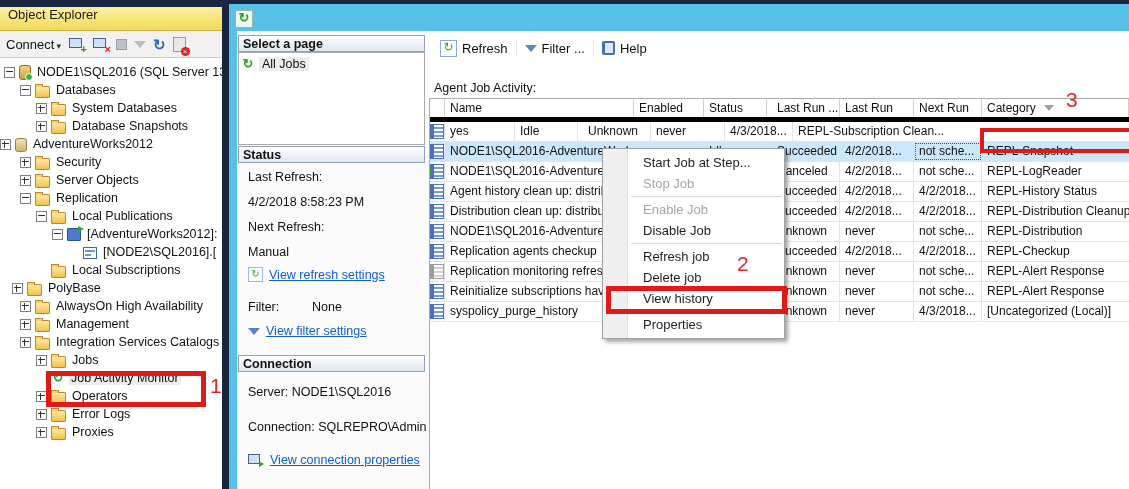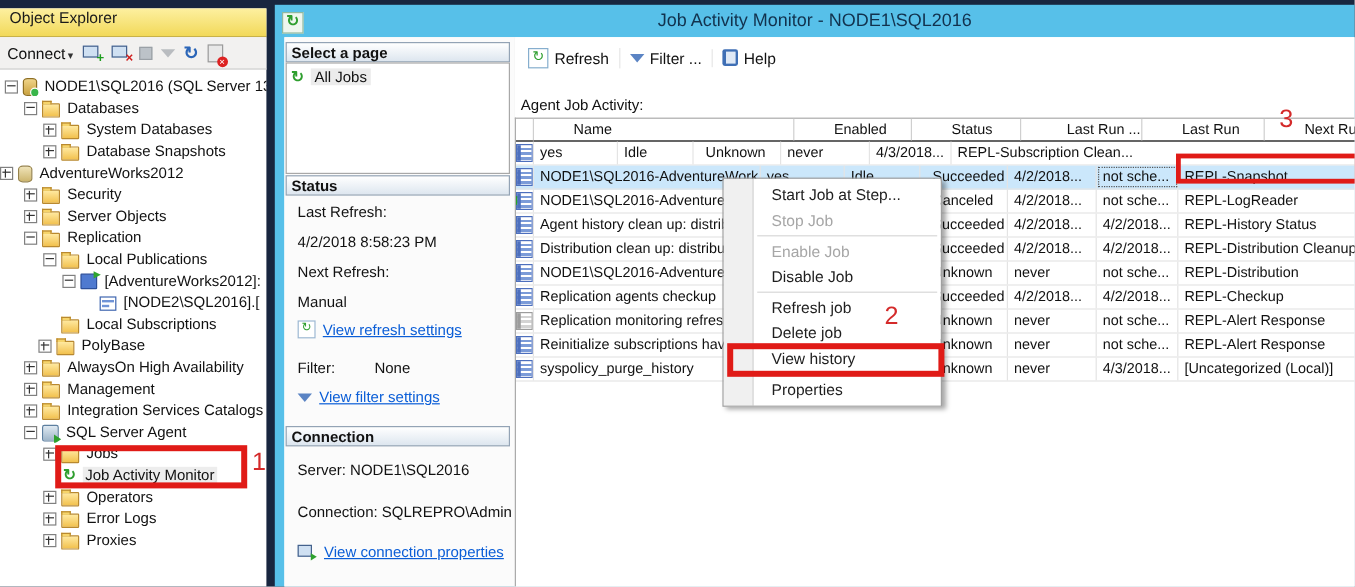--- a/index.html
+++ b/index.html
@@ -84,21 +84,21 @@
   .tb{display:flex;align-items:center;gap:5px;padding:0 8px;border-right:1px solid #e6e6e6;cursor:default;}
   .tb:last-child{border-right:none;}
   .tbi-refresh{width:15px;height:15px;border:1px solid #86aece;background:#fff;color:#2e9e2e;font-size:12px;
                line-height:13px;text-align:center;display:inline-block;}
   .tbi-refresh::before{content:"↻";}
   .tbi-help{position:relative;width:13px;height:14px;background:#3f6fb5;border-radius:2px;display:inline-block;}
   .tbi-help::after{content:"";position:absolute;left:3px;top:2px;right:2px;bottom:2px;background:#dfe9f6;}
   .grid-label{position:absolute;left:5px;top:50px;font-size:12.5px;}
   #grid{position:absolute;left:0;top:67px;right:0;bottom:0;background:#fff;border-left:1px solid #ababab;border-top:1px solid #ababab;}
   .grow{display:flex;height:19px;line-height:19px;border-bottom:1px solid #e4e4e4;font-size:12px;}
-  .grow.head{height:18px;line-height:18px;border-bottom:1px solid #000000;gap:28px;}
+  .grow.head{height:18px;line-height:18px;border-bottom:5px solid #000000;}
   .grow.sel{background:#cbe7fb;}
   .c{box-sizing:border-box;border-right:1px solid #e4e4e4;padding:0 0 0 5px;white-space:nowrap;overflow:hidden;flex:none;}
   .grow.head .c{border-right:1px solid #cfcfcf;display:flex;align-items:center;}
   .c-icon{width:15px;padding:0;display:flex;align-items:center;justify-content:center;}
   .c-name{width:189px;}
   .c-enabled{width:70px;}
   .c-status{width:63px;}
   .c-lro{width:73px;padding-left:10px;}
   .c-lr{width:74px;}
   .c-nr{width:68px;}
@@ -201,44 +201,39 @@
       <div class="trow" style="padding-left:68px">
           <span class="exp none"></span>
           <span class="ticon sub"></span>
           <span class="lbl">[NODE2\SQL2016].[</span>
         </div>
       <div class="trow" style="padding-left:36px">
           <span class="exp none"></span>
           <span class="ticon folder"></span>
           <span class="lbl">Local Subscriptions</span>
         </div>
-      <div class="trow" style="padding-left:32px">
+      <div class="trow" style="padding-left:12px">
           <span class="exp plus"></span>
           <span class="ticon folder"></span>
           <span class="lbl">PolyBase</span>
         </div>
       <div class="trow" style="padding-left:20px">
           <span class="exp plus"></span>
           <span class="ticon folder"></span>
           <span class="lbl">AlwaysOn High Availability</span>
         </div>
       <div class="trow" style="padding-left:20px">
           <span class="exp plus"></span>
           <span class="ticon folder"></span>
           <span class="lbl">Management</span>
         </div>
       <div class="trow" style="padding-left:20px">
           <span class="exp plus"></span>
           <span class="ticon folder"></span>
           <span class="lbl">Integration Services Catalogs</span>
-        </div>
-      <div class="trow" style="padding-left:20px">
-          <span class="exp minus"></span>
-          <span class="ticon agent"></span>
-          <span class="lbl">SQL Server Agent</span>
         </div>
       <div class="trow" style="padding-left:36px">
           <span class="exp plus"></span>
           <span class="ticon folder"></span>
           <span class="lbl">Jobs</span>
         </div>
       <div class="trow sel" style="padding-left:36px">
           <span class="exp none"></span>
           <span class="ticon jam"></span>
           <span class="lbl">Job Activity Monitor</span>
@@ -257,21 +252,20 @@
           <span class="exp plus"></span>
           <span class="ticon folder"></span>
           <span class="lbl">Proxies</span>
         </div>
     </div>
   </div>
 
   <div id="jam">
     <div class="jam-title">
       <span class="ticon jam"></span>
-      <span>Job Activity Monitor - NODE1\SQL2016</span>
     </div>
     <div class="jam-content">
 
       <div id="leftpane">
         <div class="pane-header" style="top:4px">Select a page</div>
         <div class="listbox">
           <div class="lb-item">
             <span class="ticon jam"></span>
             <span class="lbl">All Jobs</span>
           </div>

